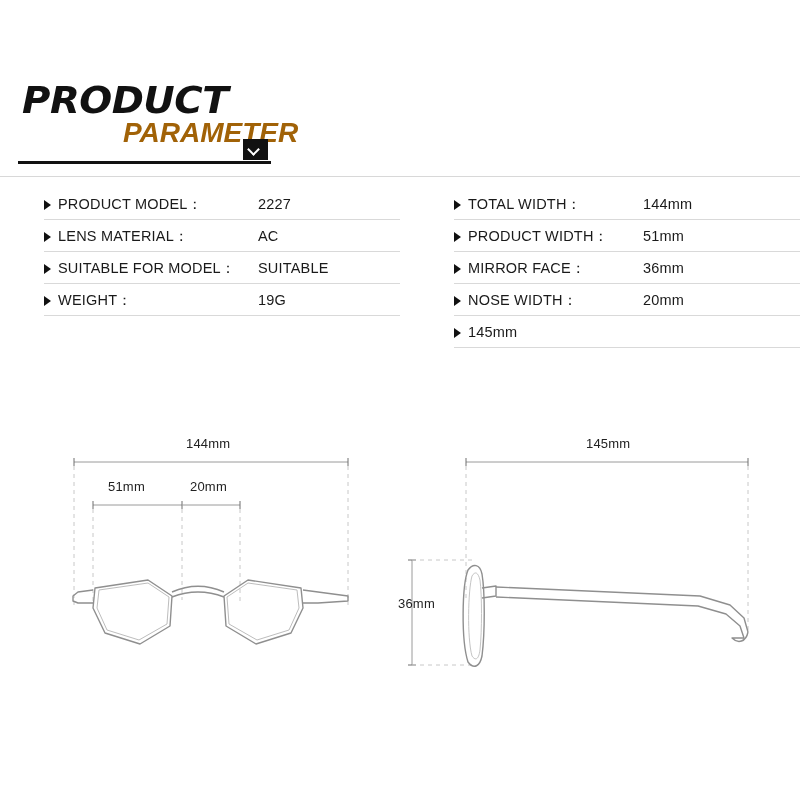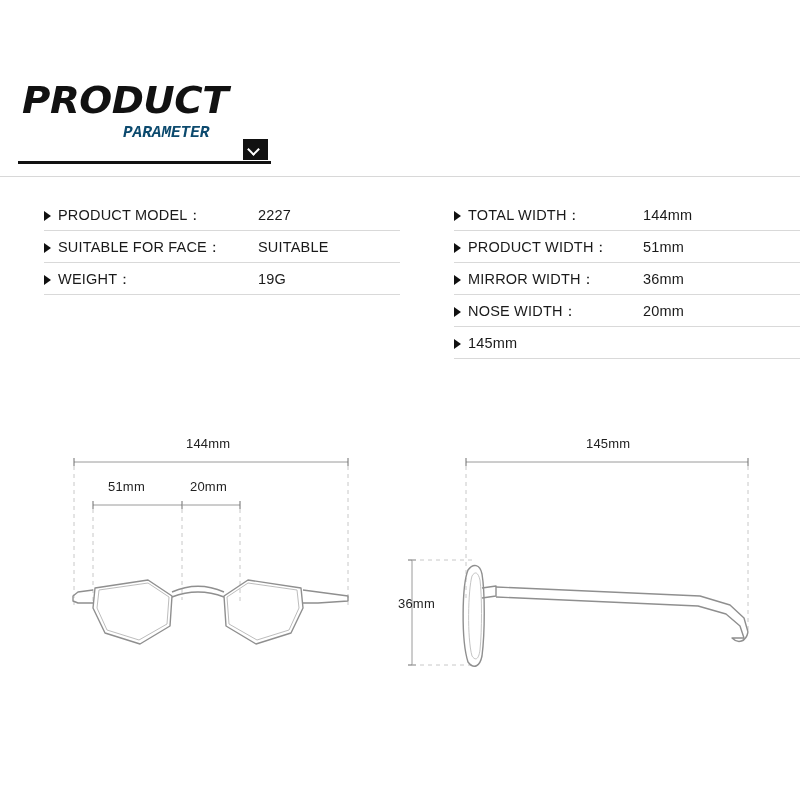--- a/index.html
+++ b/index.html
@@ -40,26 +40,26 @@
     letter-spacing: -0.5px;
     color: #111;
     line-height: 44px;
     transform: scaleX(1.02);
     transform-origin: left center;
   }
   .title-sub {
     position: absolute;
     left: 123px;
     top: 41px;
-    font-family: Liberation Mono, monospace;
+    font-family: Liberation Sans, sans-serif;
     font-weight: bold;
     font-style: italic;
-    font-size: 16px;
+    font-size: 28px;
     letter-spacing: 0px;
-    color: #0c4a6e;
+    color: #a16207;
     line-height: 28px;
   }
   .title-caret {
     position: absolute;
     left: 243px;
     top: 139px;
     width: 25px;
     height: 21px;
     background: #111;
   }
@@ -96,21 +96,20 @@
     position: absolute;
     left: 0;
     top: 188px;
     width: 800px;
     height: 180px;
   }
   .spec-col {
     position: absolute;
     top: 0;
     width: 360px;
-    margin-top: 11px;
   }
   .spec-col.left { left: 40px; }
   .spec-col.right { left: 450px; }
 
   .spec-row {
     position: relative;
     height: 32px;
     display: flex;
     align-items: center;
   }
@@ -190,21 +189,27 @@
 
     <div class="spec-col left">
       <div class="spec-row">
         <span class="marker"></span>
         <span class="label">PRODUCT MODEL：</span>
         <span class="value">2227</span>
         <span class="spec-underline"></span>
       </div>
       <div class="spec-row">
         <span class="marker"></span>
-        <span class="label">SUITABLE FOR FACE：</span>
+        <span class="label">LENS MATERIAL：</span>
+        <span class="value">AC</span>
+        <span class="spec-underline"></span>
+      </div>
+      <div class="spec-row">
+        <span class="marker"></span>
+        <span class="label">SUITABLE FOR MODEL：</span>
         <span class="value">SUITABLE</span>
         <span class="spec-underline"></span>
       </div>
       <div class="spec-row">
         <span class="marker"></span>
         <span class="label">WEIGHT：</span>
         <span class="value">19G</span>
         <span class="spec-underline"></span>
       </div>
     </div>
@@ -217,21 +222,21 @@
         <span class="spec-underline"></span>
       </div>
       <div class="spec-row">
         <span class="marker"></span>
         <span class="label">PRODUCT WIDTH：</span>
         <span class="value">51mm</span>
         <span class="spec-underline"></span>
       </div>
       <div class="spec-row">
         <span class="marker"></span>
-        <span class="label">MIRROR WIDTH：</span>
+        <span class="label">MIRROR FACE：</span>
         <span class="value">36mm</span>
         <span class="spec-underline"></span>
       </div>
       <div class="spec-row">
         <span class="marker"></span>
         <span class="label">NOSE WIDTH：</span>
         <span class="value">20mm</span>
         <span class="spec-underline"></span>
       </div>
       <div class="spec-row">

